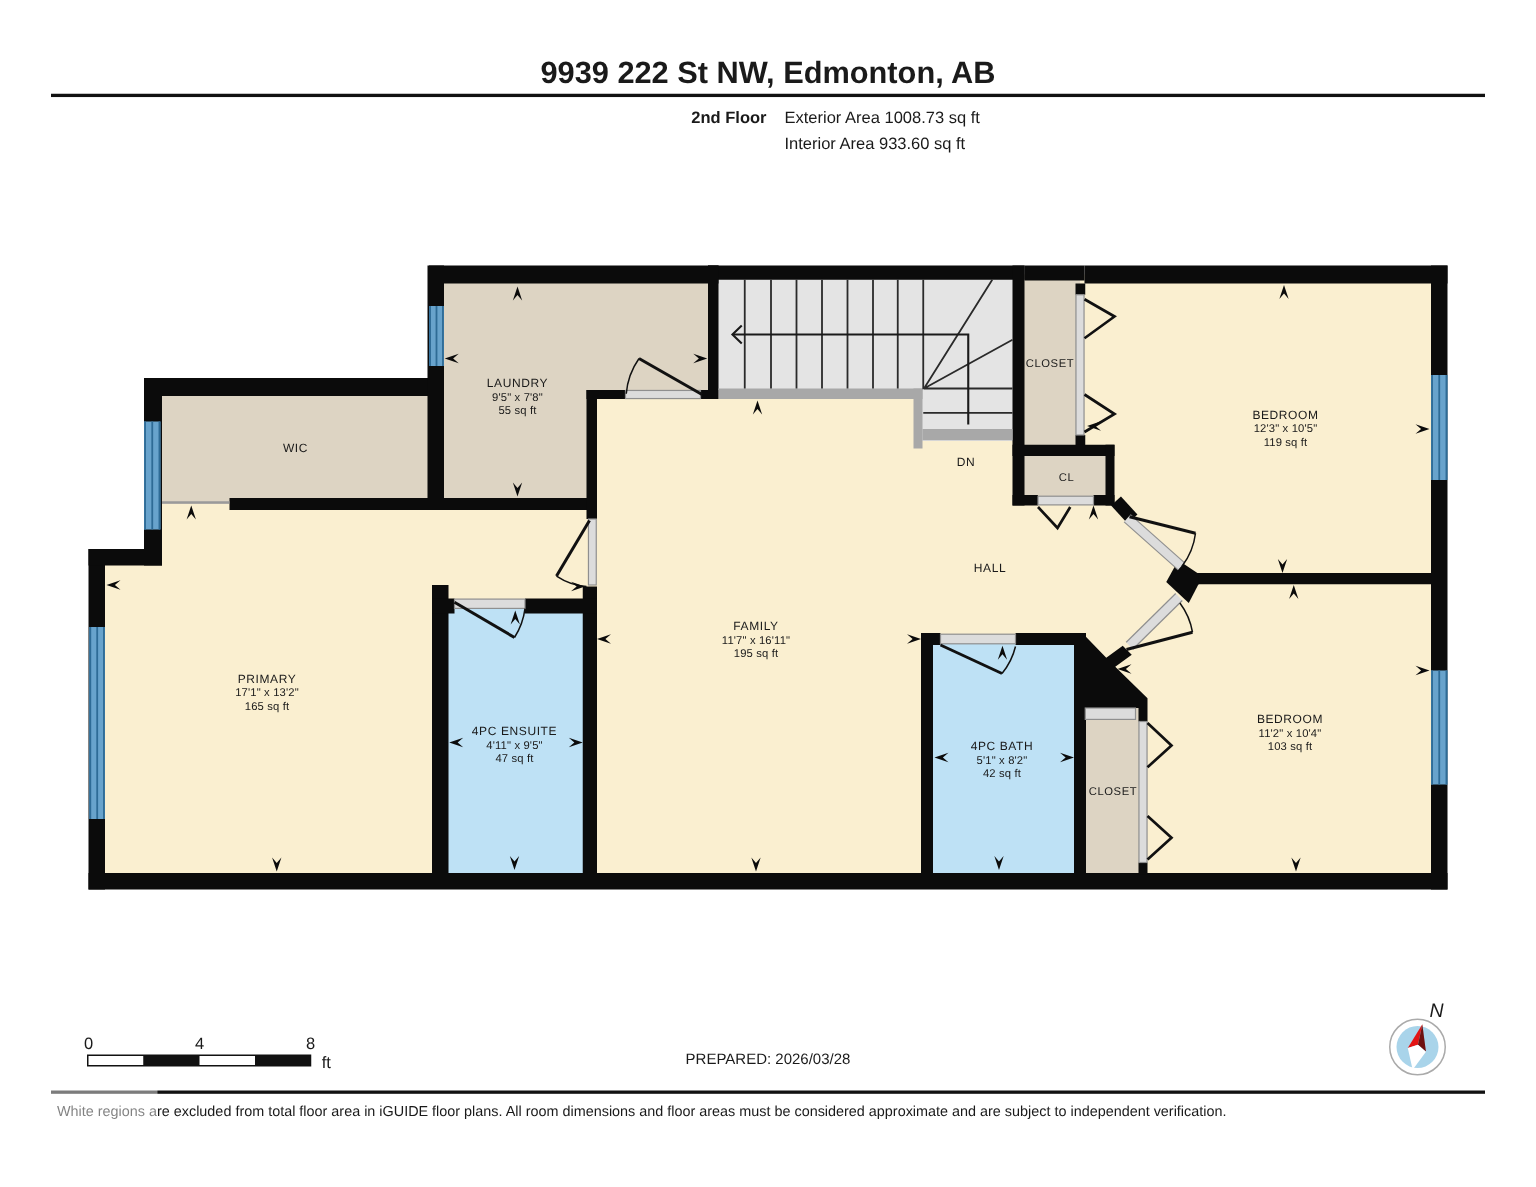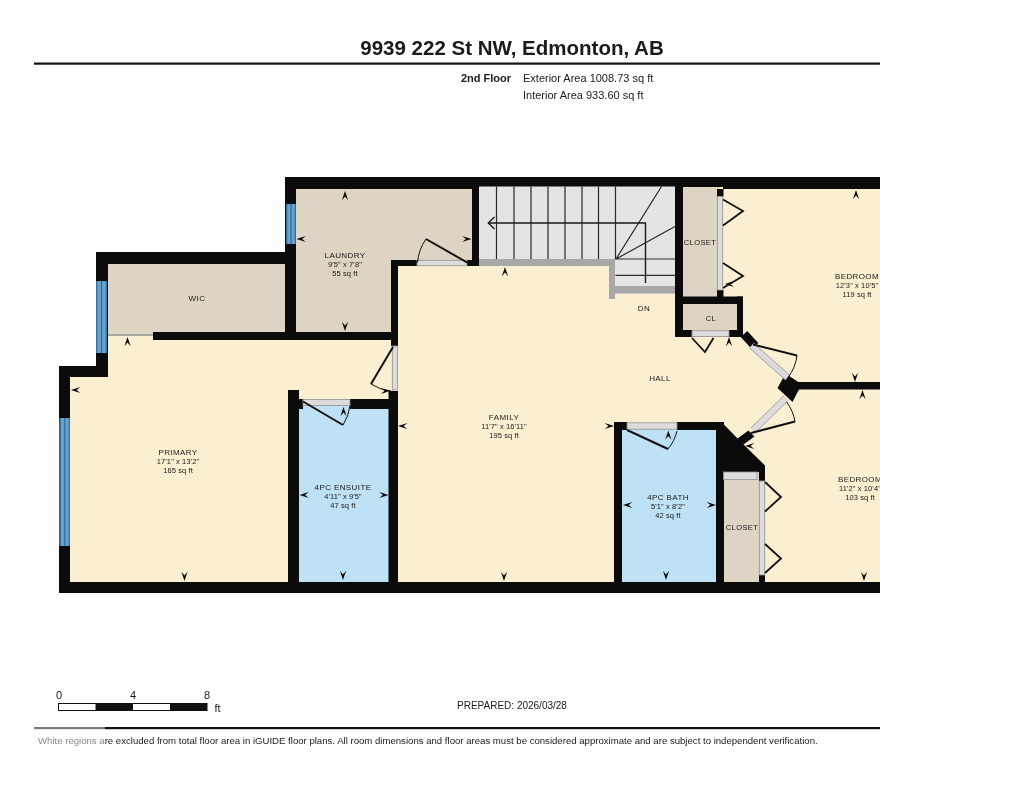--- a/index.html
+++ b/index.html
@@ -1,16 +1,16 @@
 <!DOCTYPE html>
 <html><head>
 <meta charset="utf-8">
 <style>
   html,body{margin:0;padding:0;background:#ffffff;}
-  .page{position:relative;width:880px;height:791px;background:#fff;overflow:hidden;
+  .page{position:relative;width:1024px;height:791px;background:#fff;overflow:hidden;
         font-family:"Liberation Sans", sans-serif;}
   svg{position:absolute;top:0;left:0;}
   text{font-family:"Liberation Sans", sans-serif;fill:#1a1a1a;}
 </style>
 </head>
 <body>
 <div class="page">
 <svg width="1024" height="791" viewBox="0 0 1024 791">
 
   <text x="512" y="55" font-size="20.5" font-weight="bold" text-anchor="middle" fill="#111">9939 222 St NW, Edmonton, AB</text>

